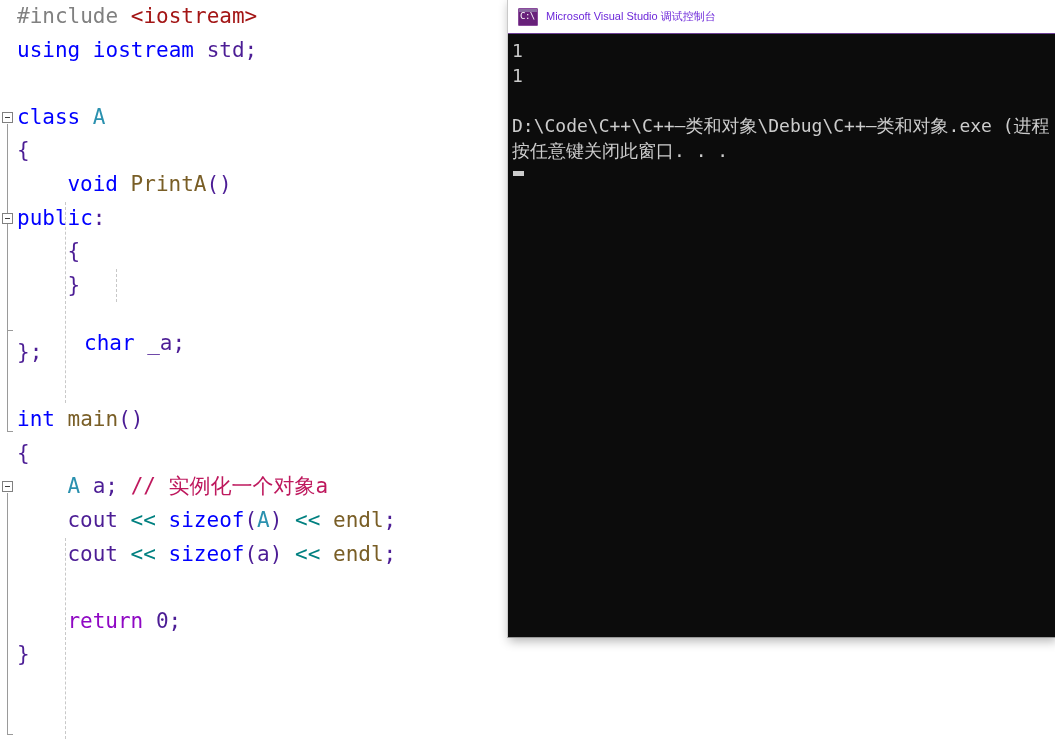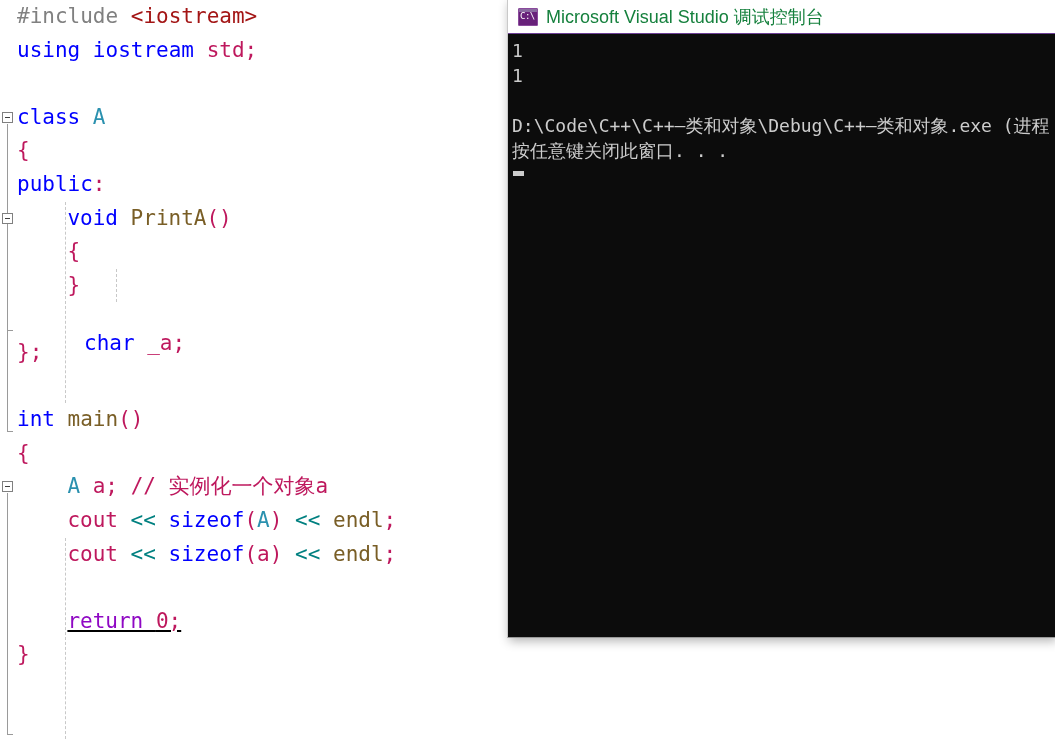--- a/index.html
+++ b/index.html
@@ -38,21 +38,21 @@
     white-space: pre;
   }
 
   
   .tok-pre      { color: #808080; }
   .tok-inc      { color: #a31515; }
   .tok-kw       { color: #0000ff; }
   .tok-type     { color: #2b91af; }
   .tok-fn       { color: #795e26; }
   .tok-op       { color: #008080; }
-  .tok-plain    { color: #be185d; }
+  .tok-plain    { color: #4c1d95; }
   .tok-comment  { color: #be185d; }
   .tok-ctrl     { color: #8f08c4; }
   .tok-brown    { color: #795e26; }
 
   
   .fold-box {
     position: absolute;
     left: 2px;
     width: 11px; height: 11px;
     border: 1px solid #808080;
@@ -129,22 +129,22 @@
   }
   #console-icon::after {
     content: "";
     position: absolute;
     left: 0; top: 0; right: 0;
     height: 3px;
     background: #8a6aa0;
   }
   #console-title-text {
     font-family: "Liberation Sans", sans-serif;
-    font-size: 18px;
-    color: #15803d;
+    font-size: 11px;
+    color: #6d28d9;
     white-space: nowrap;
   }
   #console-body {
     position: relative;
     padding: 4px 0 0 4px;
     height: 602px;
     background: #0c0c0c;
     overflow: hidden;
   }
   .con-line {
@@ -168,34 +168,34 @@
 
 <div id="root">
 
   <div id="editor">
     <div id="editor-lines">
         <div class="code-line"><span class="code-text" style="left: 17px;"><span class="tok-pre">#include </span><span class="tok-inc">&lt;iostream&gt;</span></span></div>
         <div class="code-line"><span class="code-text" style="left: 17px;"><span class="tok-kw">using iostream </span><span class="tok-plain">std;</span></span></div>
         <div class="code-line"><span class="code-text" style="left: 17px;"></span></div>
         <div class="code-line"><span class="code-text" style="left: 17px;"><span class="tok-kw">class </span><span class="tok-type">A</span></span></div>
         <div class="code-line"><span class="code-text" style="left: 17px;"><span class="tok-plain">{</span></span></div>
+        <div class="code-line"><span class="code-text" style="left: 67.4px;"><span class="tok-kw">void </span><span class="tok-fn">PrintA</span><span class="tok-plain">()</span></span></div>
         <div class="code-line"><span class="code-text" style="left: 17px;"><span class="tok-kw">public</span><span class="tok-plain">:</span></span></div>
-        <div class="code-line"><span class="code-text" style="left: 67.4px;"><span class="tok-kw">void </span><span class="tok-fn">PrintA</span><span class="tok-plain">()</span></span></div>
         <div class="code-line"><span class="code-text" style="left: 67.4px;"><span class="tok-plain">{</span></span></div>
         <div class="code-line"><span class="code-text" style="left: 67.4px;"><span class="tok-plain">}</span></span></div>
         <div class="code-line"><span class="code-text" style="left: 84px; margin-top: 25px;"><span class="tok-kw">char </span><span class="tok-plain">_a;</span></span></div>
         <div class="code-line"><span class="code-text" style="left: 17px;"><span class="tok-plain">};</span></span></div>
         <div class="code-line"><span class="code-text" style="left: 17px;"></span></div>
         <div class="code-line"><span class="code-text" style="left: 17px;"><span class="tok-kw">int </span><span class="tok-fn">main</span><span class="tok-plain">()</span></span></div>
         <div class="code-line"><span class="code-text" style="left: 17px;"><span class="tok-plain">{</span></span></div>
         <div class="code-line"><span class="code-text" style="left: 67.4px;"><span class="tok-type">A</span><span class="tok-plain"> a; </span><span class="tok-comment">// 实例化一个对象a</span></span></div>
         <div class="code-line"><span class="code-text" style="left: 67.4px;"><span class="tok-plain">cout </span><span class="tok-op">&lt;&lt;</span><span class="tok-plain"> </span><span class="tok-kw">sizeof</span><span class="tok-plain">(</span><span class="tok-type">A</span><span class="tok-plain">) </span><span class="tok-op">&lt;&lt;</span><span class="tok-plain"> </span><span class="tok-brown">endl</span><span class="tok-plain">;</span></span></div>
         <div class="code-line"><span class="code-text" style="left: 67.4px;"><span class="tok-plain">cout </span><span class="tok-op">&lt;&lt;</span><span class="tok-plain"> </span><span class="tok-kw">sizeof</span><span class="tok-plain">(</span><span class="tok-plain">a</span><span class="tok-plain">) </span><span class="tok-op">&lt;&lt;</span><span class="tok-plain"> </span><span class="tok-brown">endl</span><span class="tok-plain">;</span></span></div>
         <div class="code-line"><span class="code-text" style="left: 67.4px;"></span></div>
-        <div class="code-line"><span class="code-text" style="left: 67.4px; text-decoration: underline;"><span class="tok-ctrl">return </span><span class="tok-plain">0;</span></span></div>
+        <div class="code-line"><span class="code-text" style="left: 67.4px;"><span class="tok-ctrl">return </span><span class="tok-plain">0;</span></span></div>
         <div class="code-line"><span class="code-text" style="left: 17px;"><span class="tok-plain">}</span></span></div>
       </div>
     <div id="fold-margin">
         <div class="fold-box" style="top: 111.8px;"></div>
         <div class="fold-vline" style="top: 123.8px; height: 307.4px;"></div>
         <div class="fold-endtick" style="top: 431.2px;"></div>
         <div class="fold-box" style="top: 212.6px;"></div>
         <div class="fold-vline" style="top: 224.6px; height: 105.8px;"></div>
         <div class="fold-endtick" style="top: 330.4px;"></div>
         <div class="fold-box" style="top: 481.4px;"></div>

